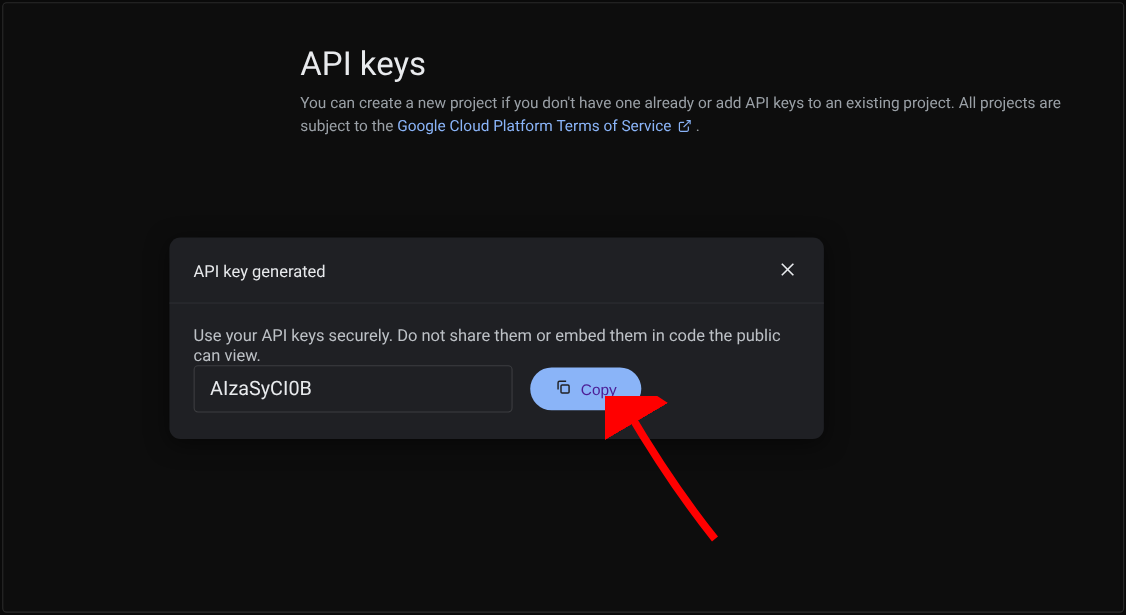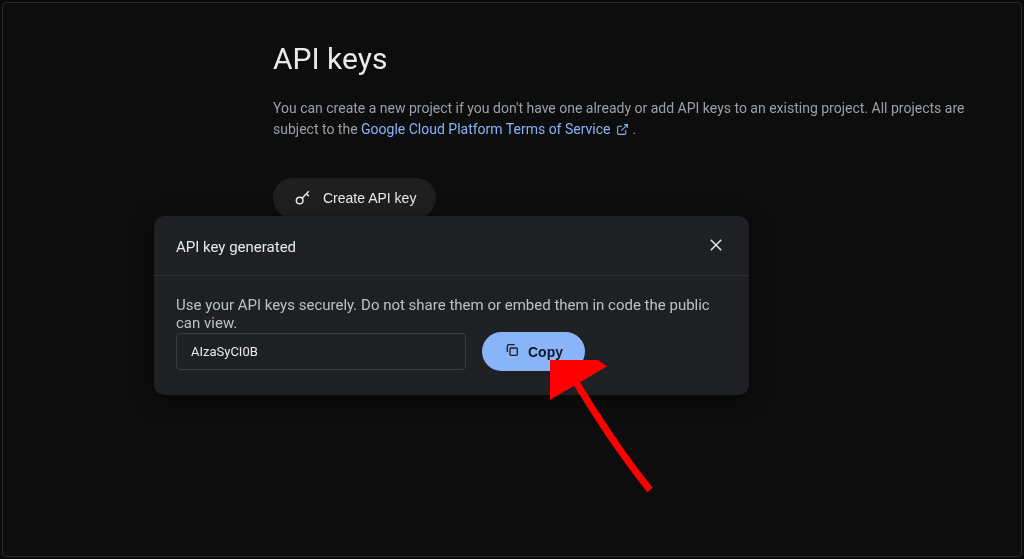--- a/index.html
+++ b/index.html
@@ -25,21 +25,21 @@
       padding-top: 38px;
     }
     .content {
       max-width: 740px;
       margin-left: 270px;
     }
     .page-title {
       color: #e8eaed;
       font-size: 30px;
       font-weight: 400;
-      margin-bottom: 22px;
+      margin-bottom: 8px;
     }
     .description {
       color: #9aa0a6;
       font-size: 14px;
       line-height: 1.5;
       margin-bottom: 36px;
     }
     .link {
       color: #8ab4f8;
       text-decoration: none;
@@ -108,34 +108,34 @@
       gap: 16px;
       align-items: center;
     }
     .key-input {
       flex: 0 0 290px;
       background: transparent;
       border: 1px solid #3c3d40;
       border-radius: 4px;
       padding: 10px 14px;
       color: #e8eaed;
-      font-size: 13px;
+      font-size: 18px;
       font-family: inherit;
     }
     .copy-btn {
       display: inline-flex;
       align-items: center;
       gap: 8px;
       background: #8ab4f8;
-      color: #0f172a;
+      color: #4c1d95;
       border: none;
       border-radius: 20px;
       padding: 10px 22px;
       font-size: 14px;
-      font-weight: 700;
+      font-weight: 400;
       cursor: pointer;
     }
     .arrow-annotation {
       position: absolute;
       left: 550px;
       top: 360px;
       pointer-events: none;
     }
   </style>
 </head>
@@ -150,30 +150,20 @@
         <span>Google Cloud Platform Terms of Service</span>
         <span class="external-icon">
           <svg width="13" height="13" viewBox="0 0 24 24" fill="none" stroke="#8ab4f8" stroke-width="2">
             <path d="M18 13v6a2 2 0 0 1-2 2H5a2 2 0 0 1-2-2V8a2 2 0 0 1 2-2h6"></path>
             <polyline points="15 3 21 3 21 9"></polyline>
             <line x1="10" y1="14" x2="21" y2="3"></line>
           </svg>
         </span>
       </a><span>.</span>
     </p>
-    <button class="create-btn">
-      <span class="key-icon">
-        <svg width="20" height="20" viewBox="0 0 24 24" fill="none" stroke="#e8eaed" stroke-width="1.8">
-          <circle cx="8" cy="15" r="4"></circle>
-          <path d="M10.8 12.2 L19 4"></path>
-          <path d="M16 7 L19 10"></path>
-        </svg>
-      </span>
-      <span>Create API key</span>
-    </button>
   </div>
 </div>
 
 <div class="modal">
   <div class="modal-header">
     <div class="modal-title">API key generated</div>
     <button class="close-btn">
       <span>
         <svg width="18" height="18" viewBox="0 0 24 24" fill="none" stroke="#e8eaed" stroke-width="2">
           <line x1="5" y1="5" x2="19" y2="19"></line>

